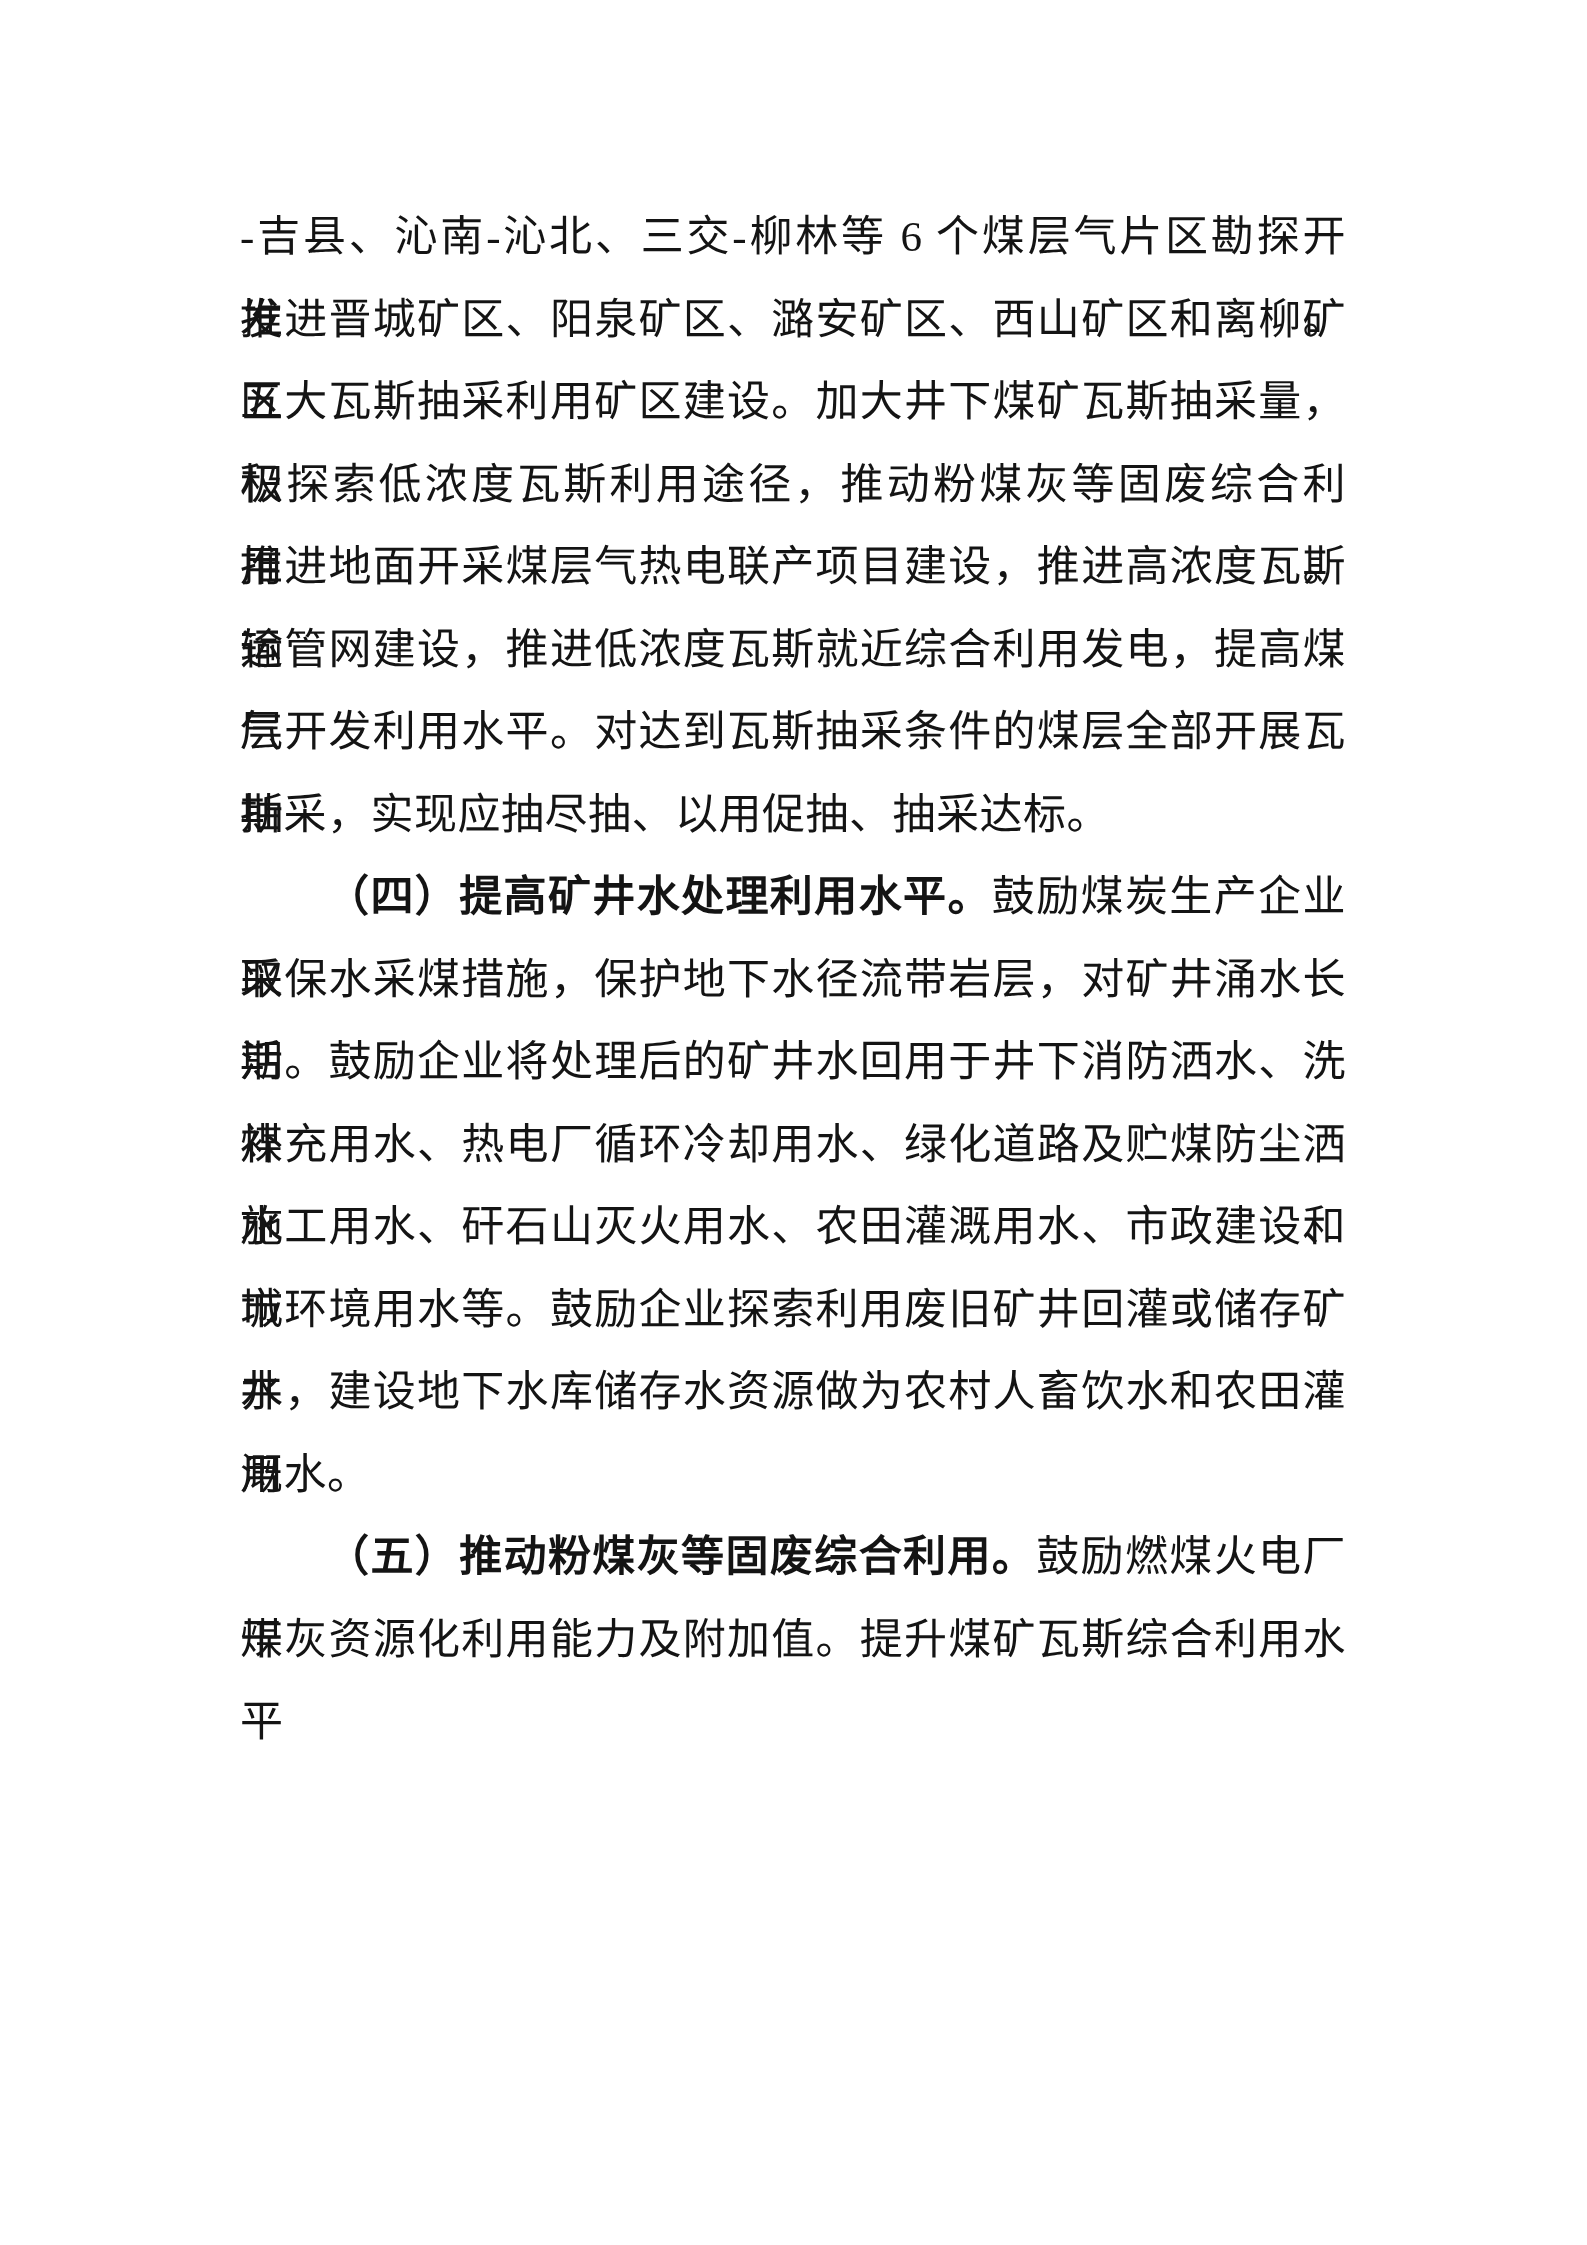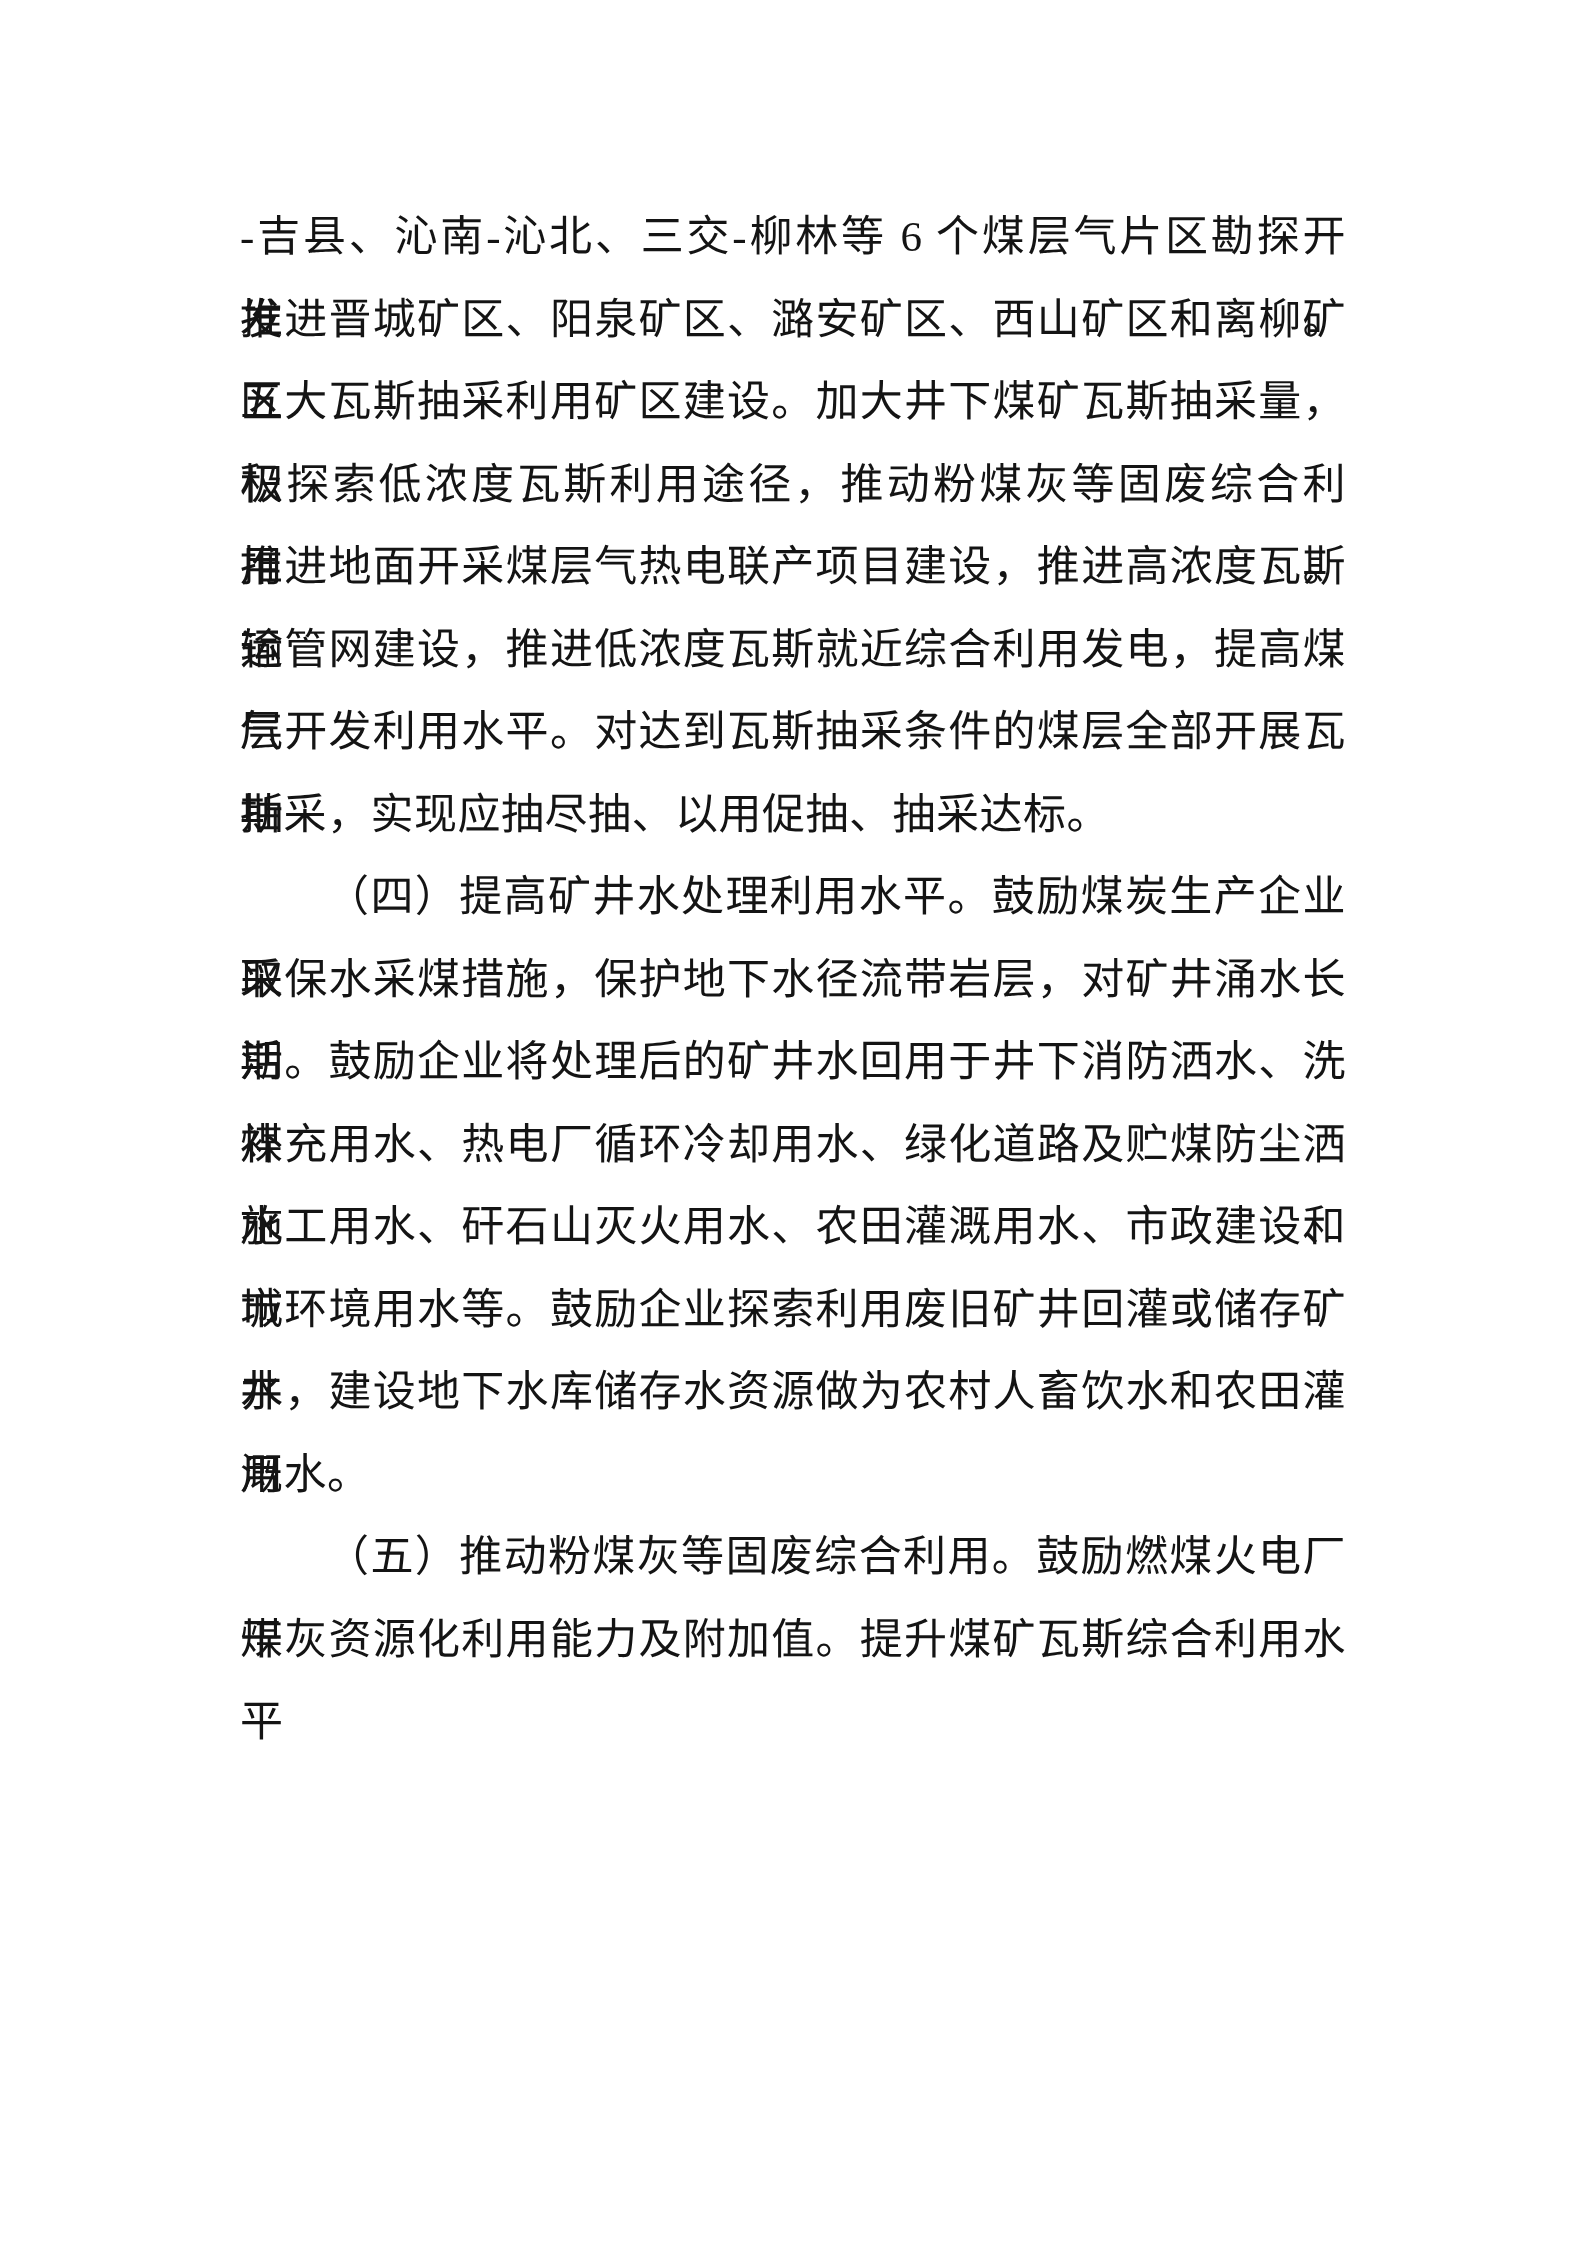--- a/index.html
+++ b/index.html
@@ -33,21 +33,21 @@
     letter-spacing: 0.5px;
   }
   .line.fill {
     white-space: normal;
     text-align-last: justify;
   }
   .line.indent {
     text-indent: 86px;
   }
   .seg.bold {
-    font-weight: normal;
+    font-weight: bold;
   }
 </style>
 </head>
 <body>
 
 <div class="page">
   <div class="text-block">
       <div class="line fill"><span class="seg">-吉县、沁南-沁北、三交-柳林等 6 个煤层气片区勘探开发。</span></div>
       <div class="line fill"><span class="seg">推进晋城矿区、阳泉矿区、潞安矿区、西山矿区和离柳矿区</span></div>
       <div class="line fill"><span class="seg">五大瓦斯抽采利用矿区建设。加大井下煤矿瓦斯抽采量，积</span></div>

